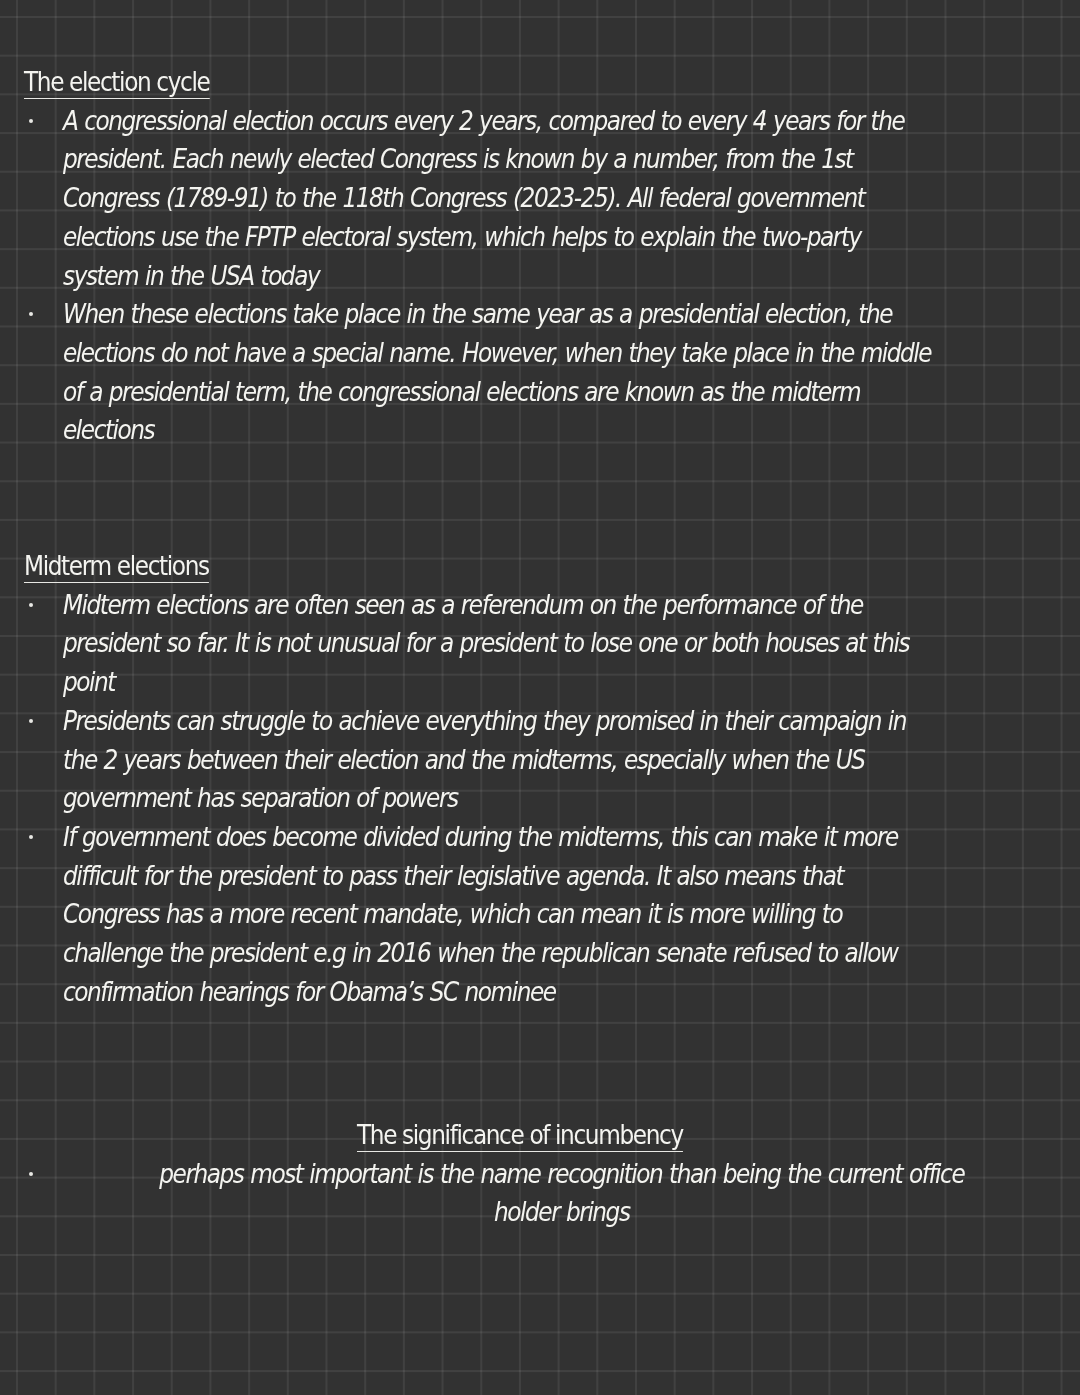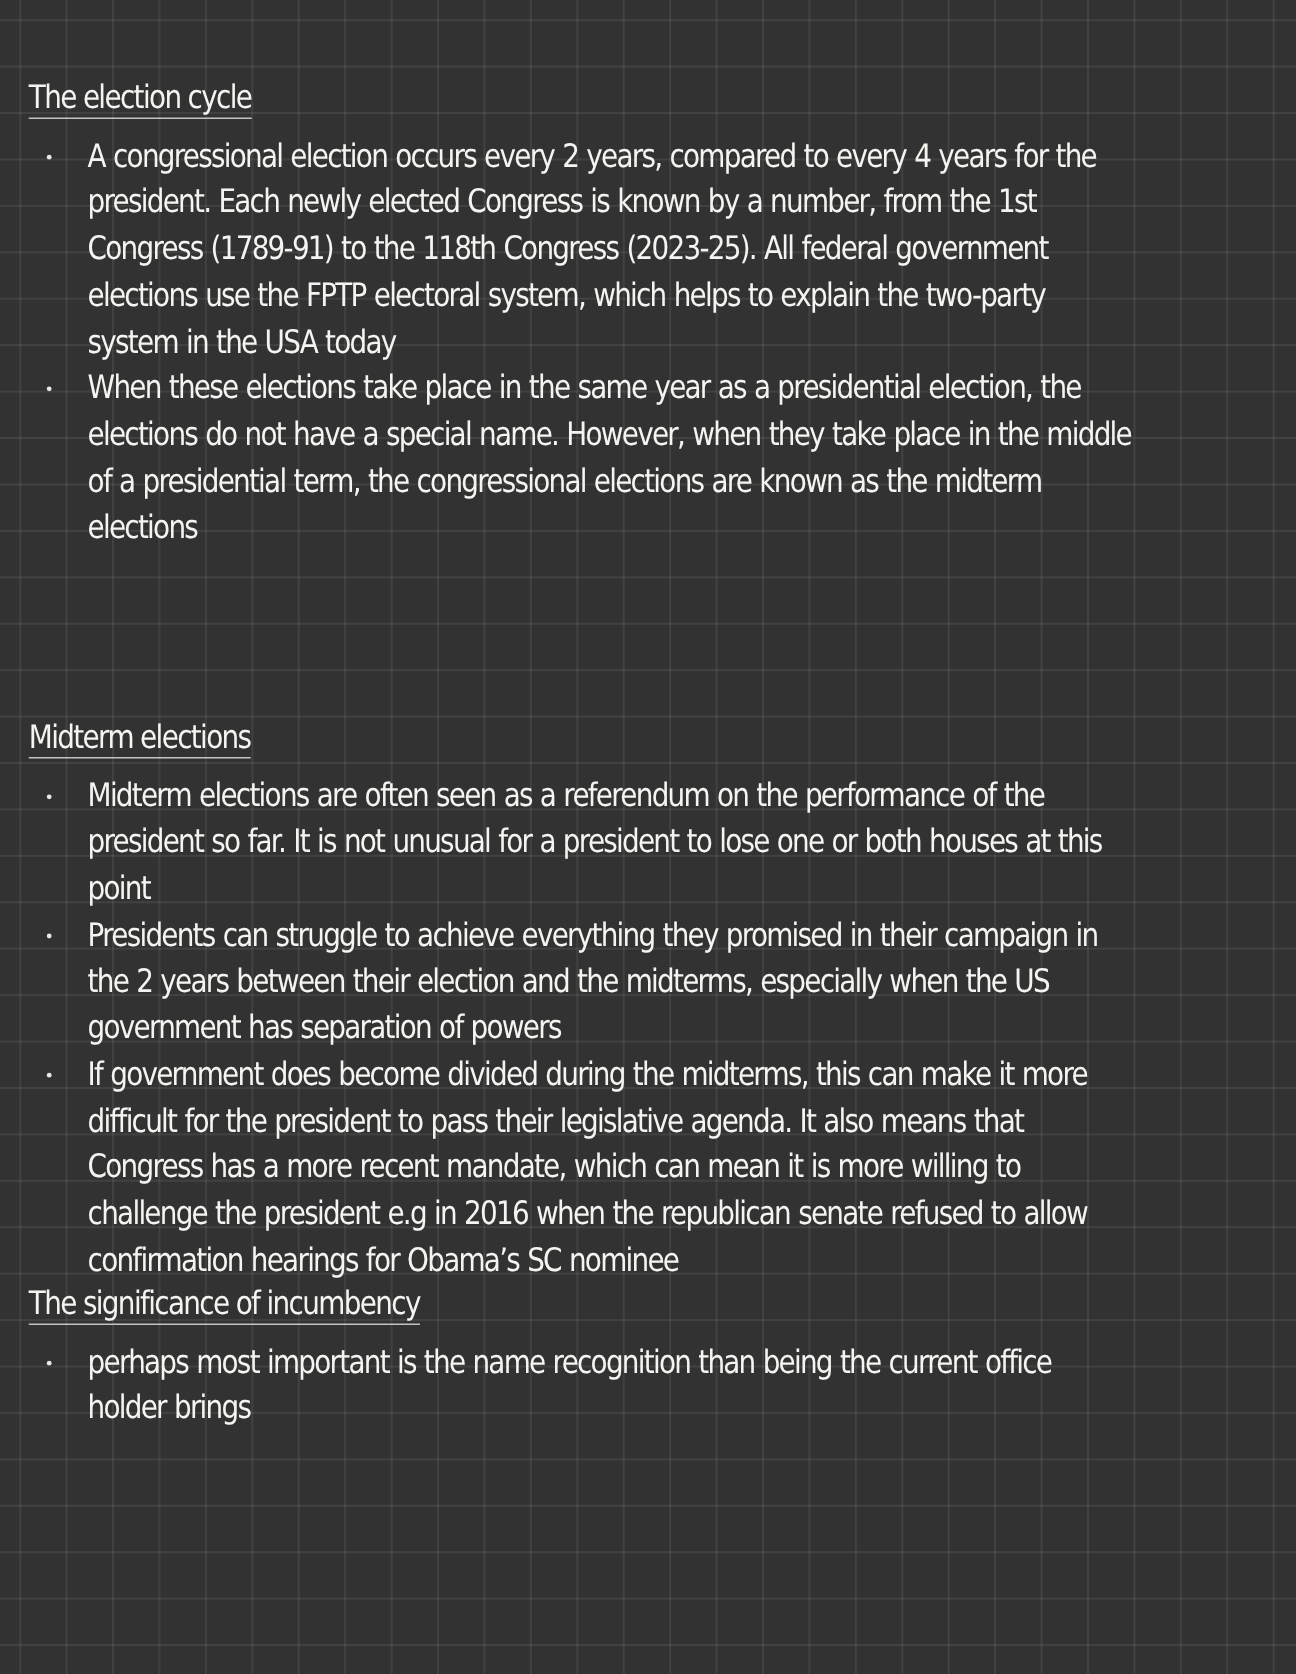--- a/index.html
+++ b/index.html
@@ -43,22 +43,23 @@
       transform-origin: left center;
       white-space: nowrap;
       display: inline-block;
     }
     .heading span {
       border-bottom: 1.5px solid #e8e8e4;
       padding-bottom: 1px;
     }
     ul.bullets {
       list-style: none;
-      margin: 10px;
+      margin: 0;
       padding: 0;
+      font-style: italic;
     }
     ul.bullets li {
       position: relative;
       padding-left: 39px;
       font-size: 27px;
       line-height: 38.7px;
       letter-spacing: -1.7px;
       word-spacing: 1px;
     }
     ul.bullets li .dot {
@@ -101,21 +102,21 @@
         <span class="txt">
           <span class="line">When these elections take place in the same year as a presidential election, the</span>
           <span class="line">elections do not have a special name. However, when they take place in the middle</span>
           <span class="line">of a presidential term, the congressional elections are known as the midterm</span>
           <span class="line">elections</span>
         </span>
       </li>
     </ul>
   </div>
 
-  <div class="section" style="top:596px;">
+  <div class="section" style="top:547px;">
     <div class="heading"><span>Midterm elections</span></div>
     <ul class="bullets">
       <li>
         <span class="dot"></span>
         <span class="txt">
           <span class="line">Midterm elections are often seen as a referendum on the performance of the</span>
           <span class="line">president so far. It is not unusual for a president to lose one or both houses at this</span>
           <span class="line">point</span>
         </span>
       </li>
@@ -133,21 +134,21 @@
           <span class="line">If government does become divided during the midterms, this can make it more</span>
           <span class="line">difficult for the president to pass their legislative agenda. It also means that</span>
           <span class="line">Congress has a more recent mandate, which can mean it is more willing to</span>
           <span class="line">challenge the president e.g in 2016 when the republican senate refused to allow</span>
           <span class="line">confirmation hearings for Obama’s SC nominee</span>
         </span>
       </li>
     </ul>
   </div>
 
-  <div class="section" style="top:1068px;">
+  <div class="section" style="top:1116px;text-align:center;">
     <div class="heading"><span>The significance of incumbency</span></div>
     <ul class="bullets">
       <li>
         <span class="dot"></span>
         <span class="txt">
           <span class="line">perhaps most important is the name recognition than being the current office</span>
           <span class="line">holder brings</span>
         </span>
       </li>
     </ul>

